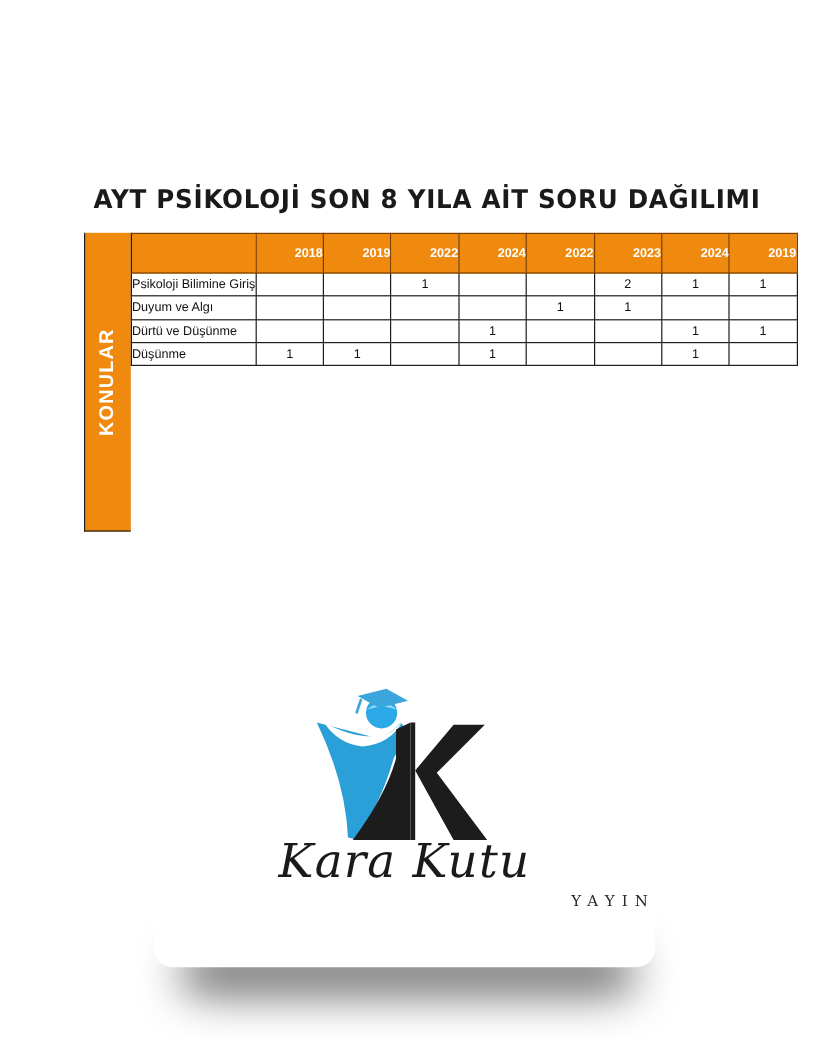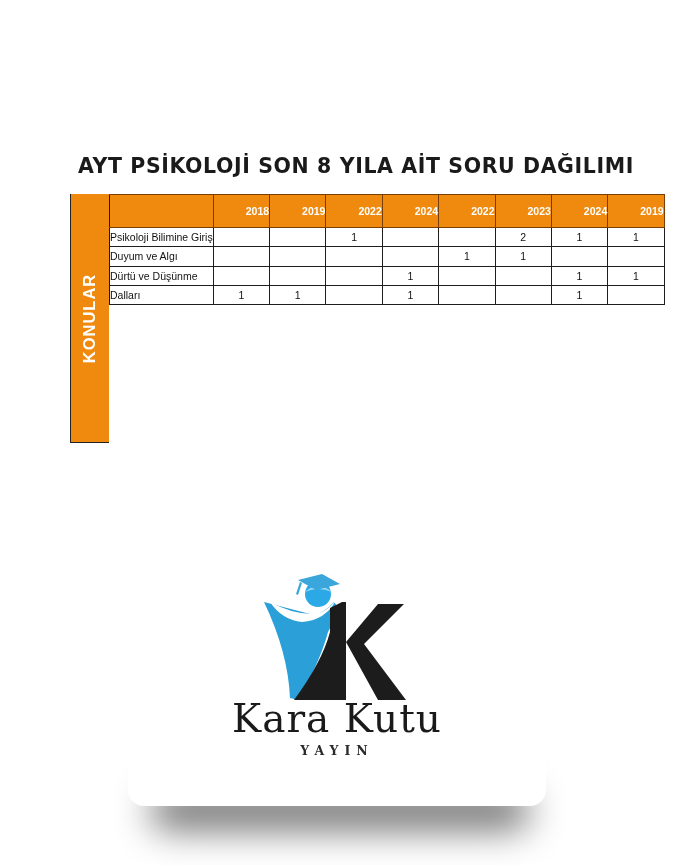--- a/index.html
+++ b/index.html
@@ -49,26 +49,26 @@
     position: absolute; left: 150px; top: 790px; width: 380px; height: 40px;
     border-radius: 30px; background: rgba(0,0,0,0.55); filter: blur(18px);
   }
   .card {
     position: absolute; left: 128px; top: 500px; width: 418px; height: 306px;
     background: #ffffff; border-radius: 16px;
   }
   .logo-svg { position: absolute; left: 132px; top: 72px; }
   .brand-name {
     position: absolute; left: 0; top: 196px; width: 100%; text-align: center;
-    font-family: "DejaVu Serif", serif; font-size: 39px; color: #1a1a1a;
+    font-family: "DejaVu Serif", serif; font-style: italic; font-size: 39px; color: #1a1a1a;
     letter-spacing: 1px;
   }
   .brand-sub {
-    position: absolute; left: 0; top: 243px; width: 100%; text-align: center;
-    font-family: "DejaVu Serif", serif; font-weight: bold; font-size: 12.5px; letter-spacing: 6px; color: #2a2a2a;
+    position: absolute; left: 0; top: 243px; width: 100%; text-align: right;
+    font-family: "DejaVu Serif", serif; font-weight: normal; font-size: 12.5px; letter-spacing: 6px; color: #2a2a2a;
   }
 </style>
 </head>
 <body>
 
 <div class="title">AYT PSİKOLOJİ SON 8 YILA AİT SORU DAĞILIMI</div>
 
 <div class="table-wrap">
   <div class="side-label">
     <span>KONULAR</span>
@@ -126,21 +126,21 @@
           <td class="val"></td>
           <td class="val"></td>
           <td class="val"></td>
           <td class="val">1</td>
           <td class="val"></td>
           <td class="val"></td>
           <td class="val">1</td>
           <td class="val">1</td>
         </tr>
         <tr>
-          <td class="topic">Dalları</td>
+          <td class="topic">Düşünme</td>
           <td class="val">1</td>
           <td class="val">1</td>
           <td class="val"></td>
           <td class="val">1</td>
           <td class="val"></td>
           <td class="val"></td>
           <td class="val">1</td>
           <td class="val"></td>
         </tr>
       </tbody>

